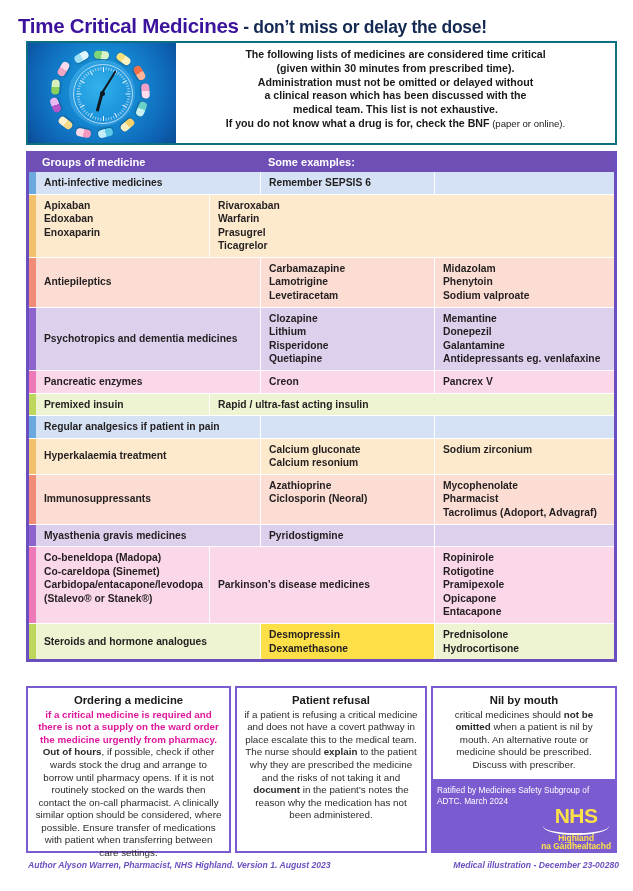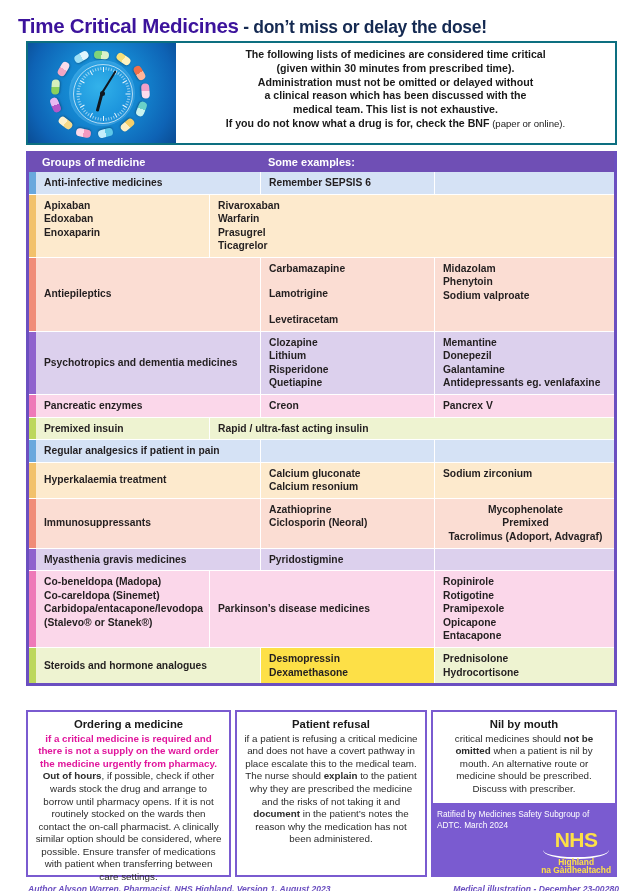--- a/index.html
+++ b/index.html
@@ -325,21 +325,21 @@
             <div class="cell ex2" style="background: rgb(253, 234, 205);">
               <div>Rivaroxaban</div>
               <div>Warfarin</div>
               <div>Prasugrel</div>
               <div>Ticagrelor</div>
             </div>
           </div>
           <div class="trow">
             <div class="accent" style="background: rgb(240, 140, 120);"></div>
             <div class="cell group" style="background: rgb(251, 221, 211);">Antiepileptics</div>
-            <div class="cell ex1" style="background: rgb(251, 221, 211); gap: 12px;">
+            <div class="cell ex1" style="background: rgb(251, 221, 211);">
               <div>Carbamazapine</div>
               <div>Lamotrigine</div>
               <div>Levetiracetam</div>
             </div>
             <div class="cell ex2" style="background: rgb(251, 221, 211);">
               <div>Midazolam</div>
               <div>Phenytoin</div>
               <div>Sodium valproate</div>
             </div>
           </div>
@@ -395,23 +395,23 @@
               <div>Sodium zirconium</div>
             </div>
           </div>
           <div class="trow">
             <div class="accent" style="background: rgb(240, 140, 120);"></div>
             <div class="cell group" style="background: rgb(251, 221, 211);">Immunosuppressants</div>
             <div class="cell ex1" style="background: rgb(251, 221, 211);">
               <div>Azathioprine</div>
               <div>Ciclosporin (Neoral)</div>
             </div>
-            <div class="cell ex2" style="background: rgb(251, 221, 211); align-items: center;">
+            <div class="cell ex2" style="background: rgb(251, 221, 211);">
               <div>Mycophenolate</div>
-              <div>Premixed</div>
+              <div>Pharmacist</div>
               <div>Tacrolimus (Adoport, Advagraf)</div>
             </div>
           </div>
           <div class="trow single">
             <div class="accent" style="background: rgb(143, 99, 205);"></div>
             <div class="cell group" style="background: rgb(220, 208, 237);">Myasthenia gravis medicines</div>
             <div class="cell ex1" style="background: rgb(220, 208, 237);">
               <div>Pyridostigmine</div>
             </div>
             <div class="cell ex2" style="background: rgb(220, 208, 237);"></div>

